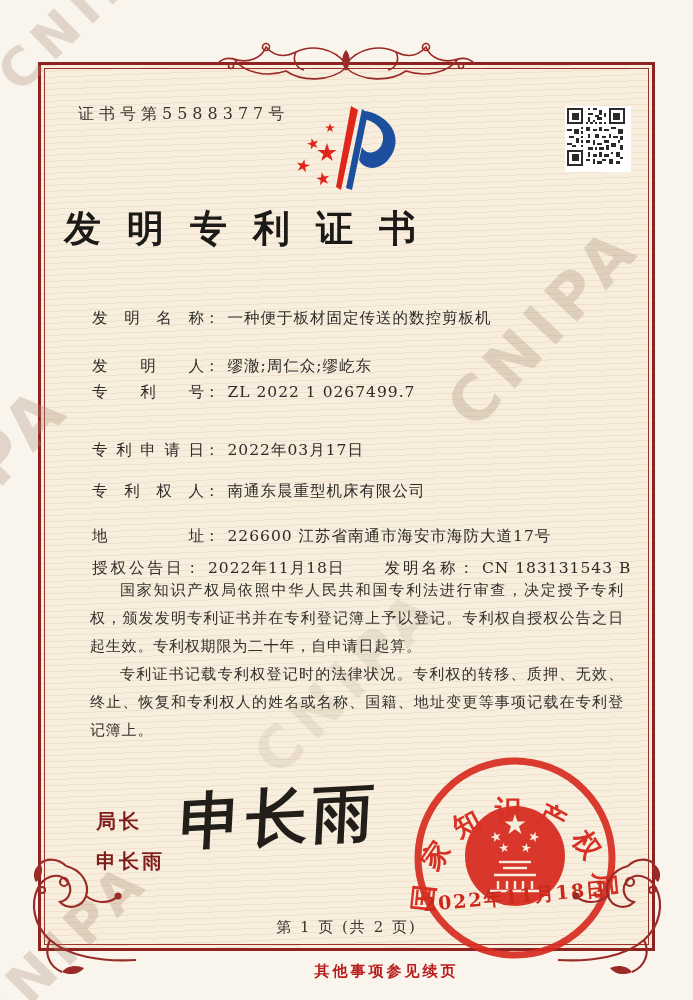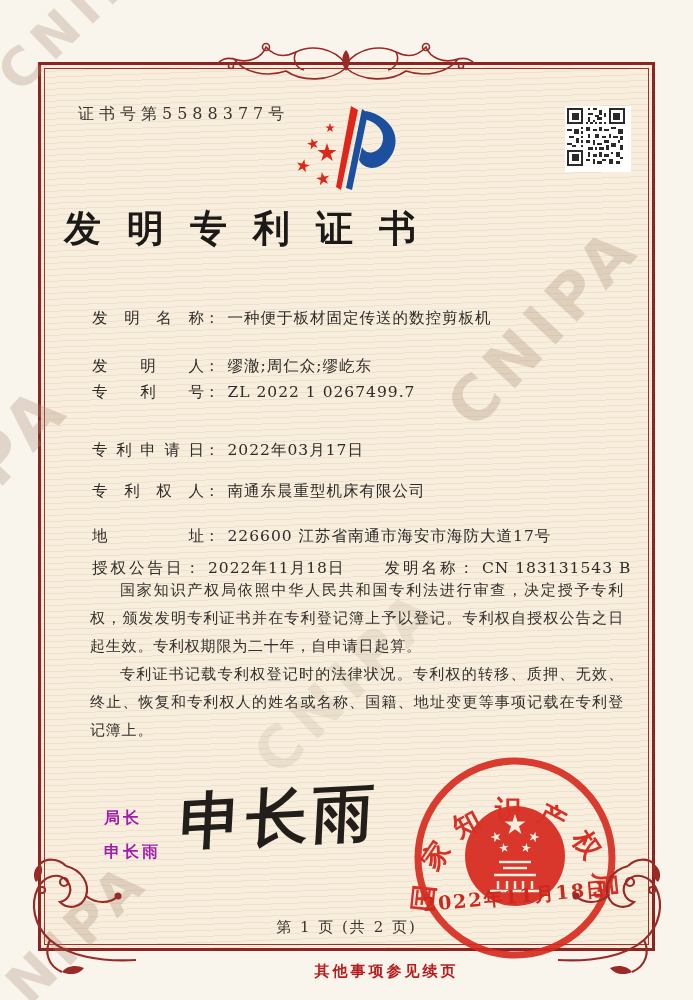--- a/index.html
+++ b/index.html
@@ -55,21 +55,21 @@
   .fval{letter-spacing:1px;}
   .grant2{margin-left:40px;}
   .glabel{letter-spacing:3px;margin-top:14px;}
   
   .body-text{
     position:absolute;left:52px;top:514px;width:534px;
     font-size:15px;line-height:1.87;letter-spacing:0.8px;color:#33302c;text-align:justify;
   }
   .body-text p{margin:0;text-indent:2em;}
   
-  .officer{position:absolute;left:66px;top:746px;font-size:16px;font-weight:bold;letter-spacing:3px;color:#a21caf;}
+  .officer{position:absolute;left:58px;top:746px;font-size:20px;font-weight:bold;letter-spacing:3px;color:#7f1d1d;}
   .officer .name{margin-top:13px;}
   .sign{
     position:absolute;left:142px;top:712px;width:250px;
     font-size:62px;font-weight:bold;color:#221e1a;
     transform:rotate(-3deg) skewX(-6deg);letter-spacing:4px;
   }
   .seal{position:absolute;left:372px;top:691px;mix-blend-mode:multiply;opacity:0.96;}
   
   .page-no{position:absolute;left:0;top:856px;width:100%;text-align:center;font-size:15px;letter-spacing:2px;color:#3a3531;}
   .cont-note{position:absolute;left:0;top:962px;width:100%;text-align:center;z-index:3;font-size:15px;letter-spacing:3px;color:#b91c1c;font-weight:bold;padding-left:40px;}

